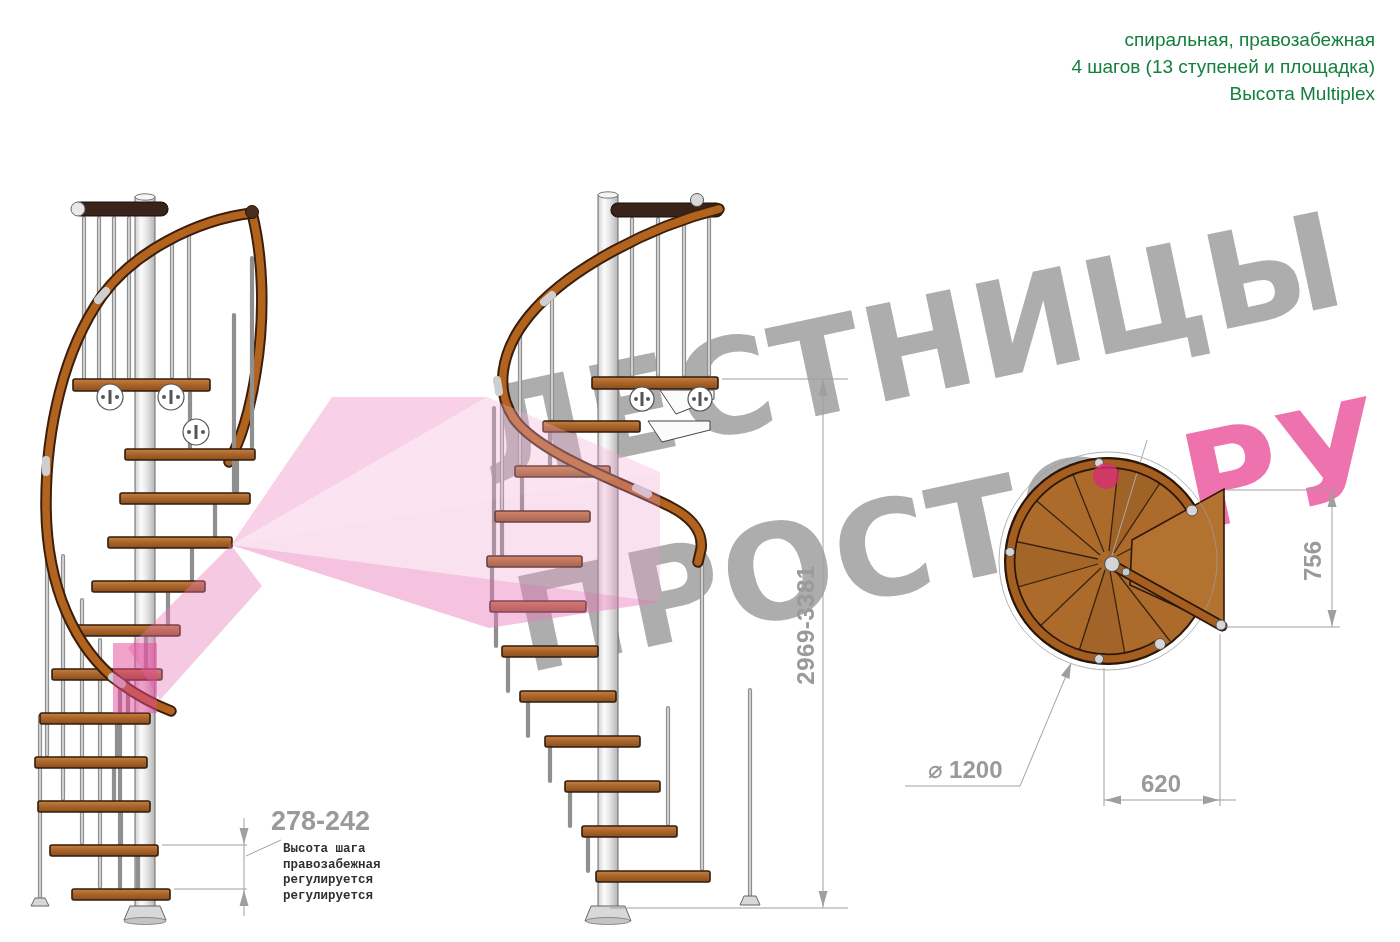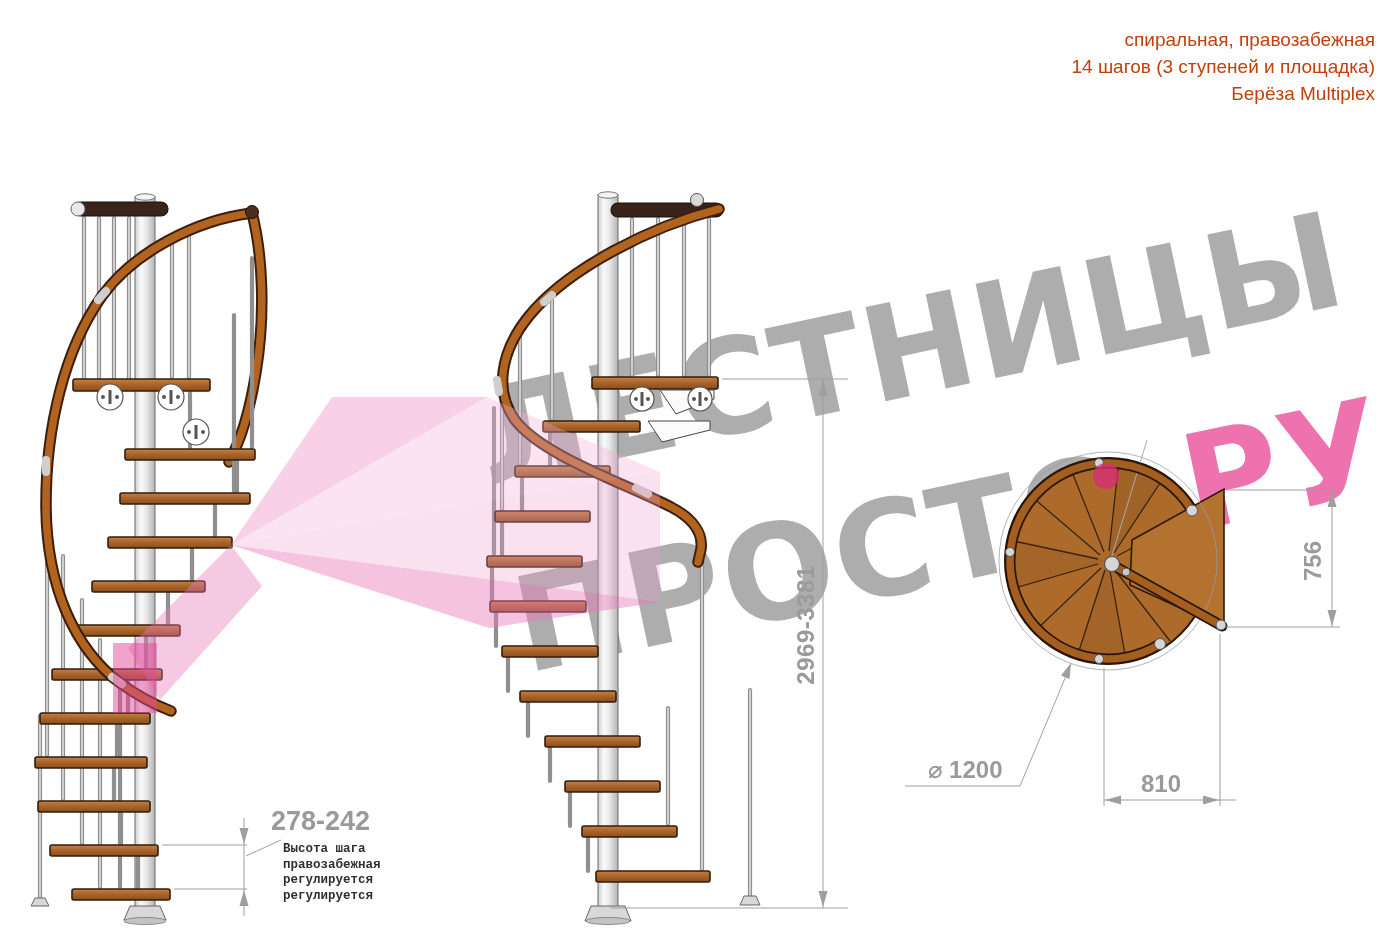--- a/index.html
+++ b/index.html
@@ -13,21 +13,21 @@
     transform:rotate(-12deg);
     font-family:"DejaVu Sans","Liberation Sans",sans-serif;
     font-weight:bold;font-size:132px;line-height:1.45;letter-spacing:2px;
     text-align:center;color:#a7a7a7;opacity:.92;white-space:nowrap;
   }
   #watermark .pink{color:#ec67a7;}
   #drawing{position:absolute;left:0;top:0;z-index:1;}
   .lbl{position:absolute;z-index:2;color:#9a9a9a;font-weight:bold;white-space:nowrap;}
   #header{
     position:absolute;top:26px;right:25px;z-index:2;text-align:right;
-    font-size:19px;line-height:27px;color:#c2410c;font-weight:normal;
+    font-size:19px;line-height:27px;color:#15803d;font-weight:normal;
   }
   #dim-height{left:726px;top:611px;width:160px;text-align:center;transform:rotate(-90deg);font-size:24px;letter-spacing:.5px;}
   #dim-756{left:1273px;top:547px;width:80px;text-align:center;transform:rotate(-90deg);font-size:24px;}
   #dim-620{left:1111px;top:770px;width:100px;text-align:center;font-size:24px;}
   #dim-1200{left:928px;top:756px;font-size:24px;}
   #dim-212{left:271px;top:806px;font-size:27px;}
   #step-note{left:283px;top:842px;font-size:12.5px;line-height:15.5px;color:#2f2f2f;font-weight:bold;z-index:2;position:absolute;font-family:Liberation Mono, monospace;}
   
   .pole{fill:url(#pg);stroke:#6b6b6b;stroke-width:1;}
   .tread{fill:url(#wg);stroke:#301d0e;stroke-width:1.6;}
@@ -318,27 +318,27 @@
     <polygon points="231,545 660,472 660,602" fill="#f09ccd" fill-opacity="0.30"></polygon>
     <polygon points="231,545 660,602 489,628" fill="#e878b8" fill-opacity="0.45"></polygon>
     <polygon points="231,545 262,586 160,700 128,648" fill="#e878b8" fill-opacity="0.40"></polygon>
     <polygon points="113,643 157,643 157,713 113,713" fill="#e4489a" fill-opacity="0.50"></polygon>
     <circle cx="1106" cy="476" r="13" fill="#d92d74" fill-opacity="0.78"></circle>
   </g>
 </svg>
 
 <div id="header">
   <div>спиральная, правозабежная</div>
-  <div>14 шагов (3 ступеней и площадка)</div>
-  <div>Берёза Multiplex</div>
+  <div>4 шагов (13 ступеней и площадка)</div>
+  <div>Высота Multiplex</div>
 </div>
 
 <div id="dim-height" class="lbl">2969-3381</div>
 <div id="dim-756" class="lbl">756</div>
-<div id="dim-620" class="lbl">810</div>
+<div id="dim-620" class="lbl">620</div>
 <div id="dim-1200" class="lbl">⌀ 1200</div>
 <div id="dim-212" class="lbl">278-242</div>
 
 <div id="step-note">
   <div>Высота шага</div>
   <div>правозабежная</div>
   <div>регулируется</div>
   <div>регулируется</div>
 </div>
 

